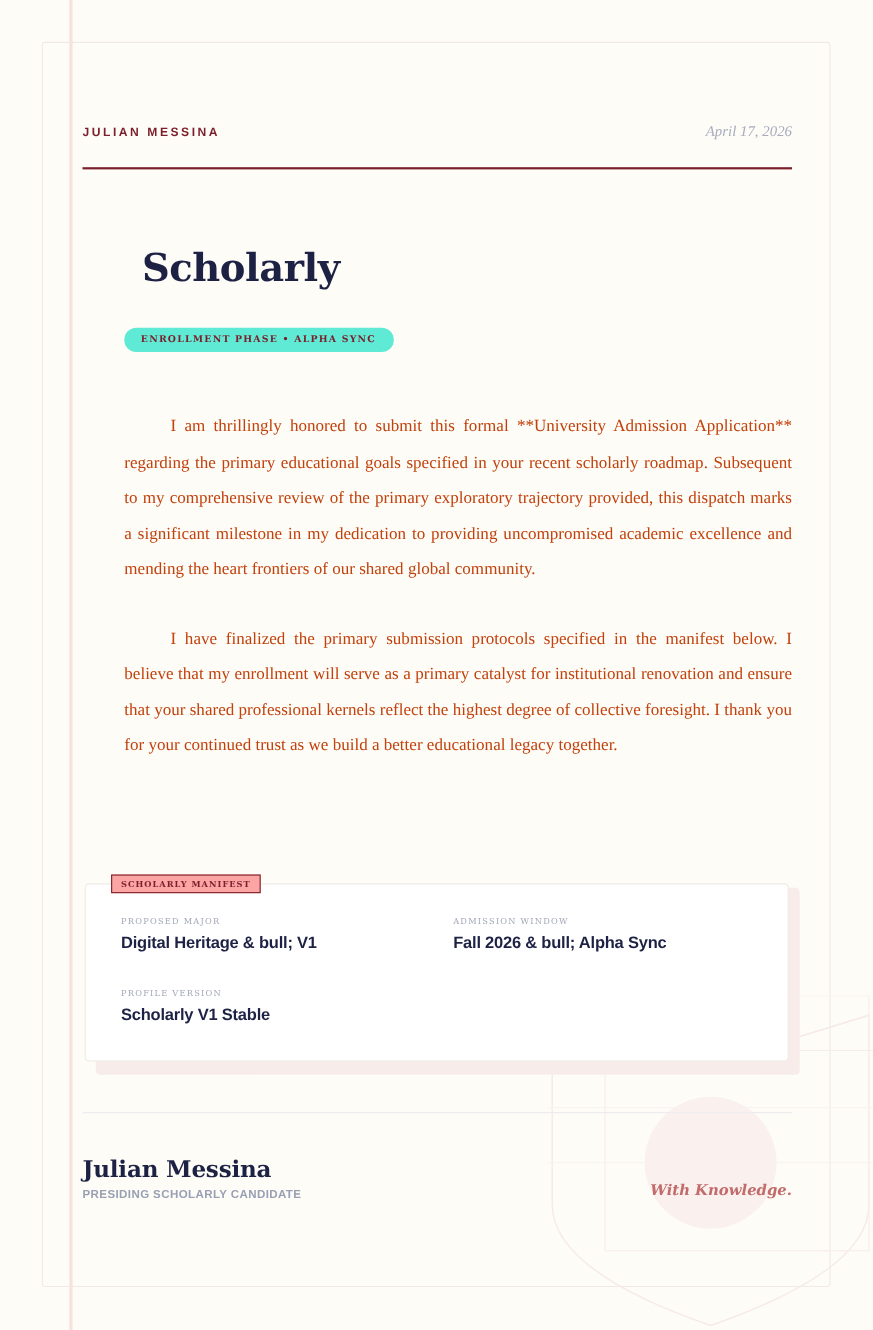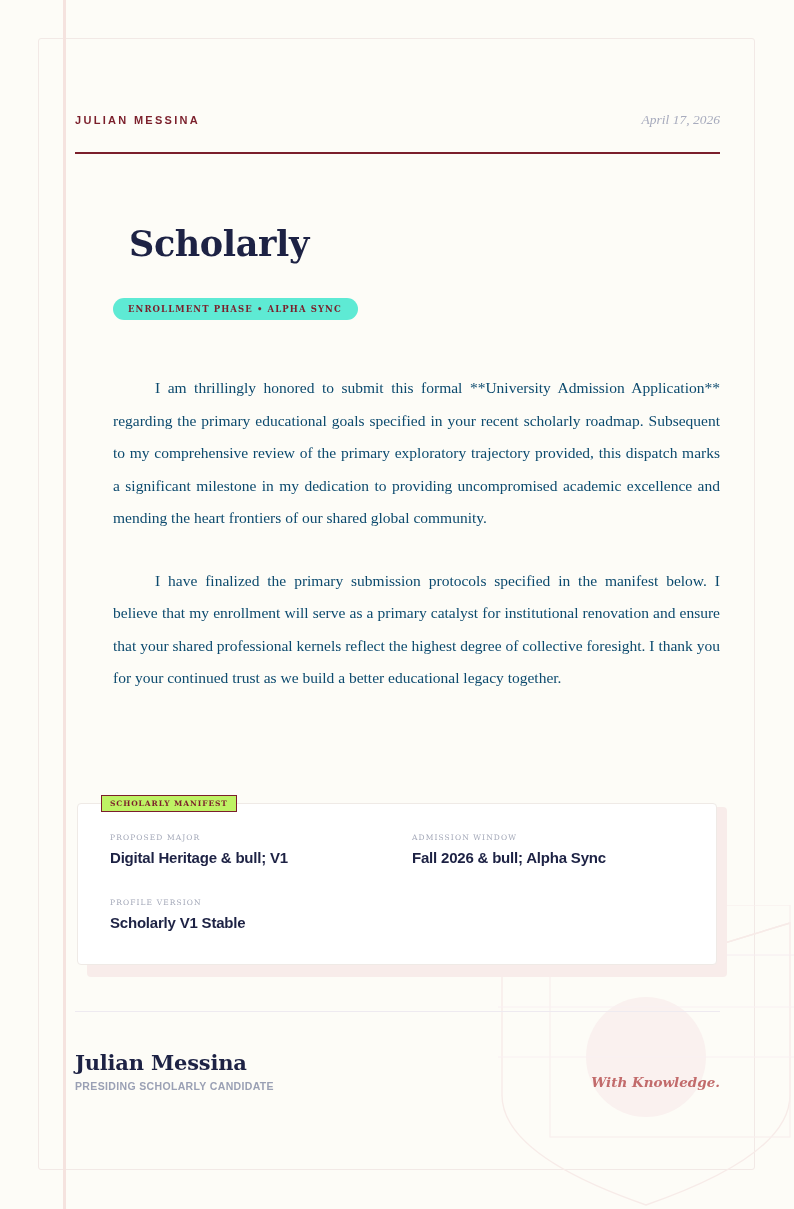--- a/index.html
+++ b/index.html
@@ -126,21 +126,21 @@
     position: absolute;
     left: 38px;
     top: 372px;
     width: 607px;
   }
   .body-copy p {
     margin: 0 0 30px 0;
     font-family: "Liberation Serif", serif;
     font-size: 15.5px;
     line-height: 32.5px;
-    color: #0c4a6e;
+    color: #c2410c;
     text-align: justify;
     text-indent: 42px;
   }
   .body-copy p:last-child { margin-bottom: 0; }
 
   
   .manifest-wrap {
     position: absolute;
     left: 2px;
     top: 795px;
@@ -163,21 +163,21 @@
     height: 162px;
     background: #ffffff;
     border: 1px solid #efeae6;
     border-radius: 4px;
     box-sizing: border-box;
   }
   .manifest-tag {
     position: absolute;
     left: 24px;
     top: 0px;
-    background: #bef264;
+    background: #fca5a5;
     border: 1px solid #7b1f2b;
     color: #7b1f2b;
     font-family: "DejaVu Serif", serif;
     font-weight: bold;
     font-size: 7.5px;
     letter-spacing: 0.9px;
     padding: 3px 8px 3px 8px;
     text-transform: uppercase;
     z-index: 3;
     white-space: nowrap;

